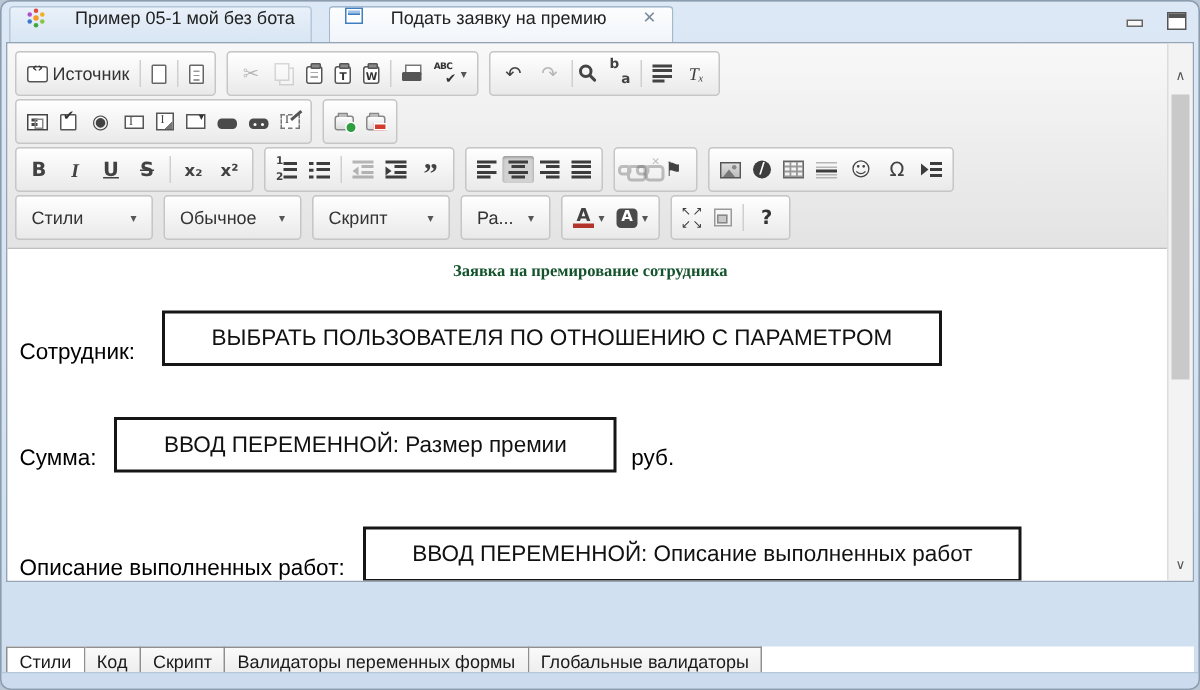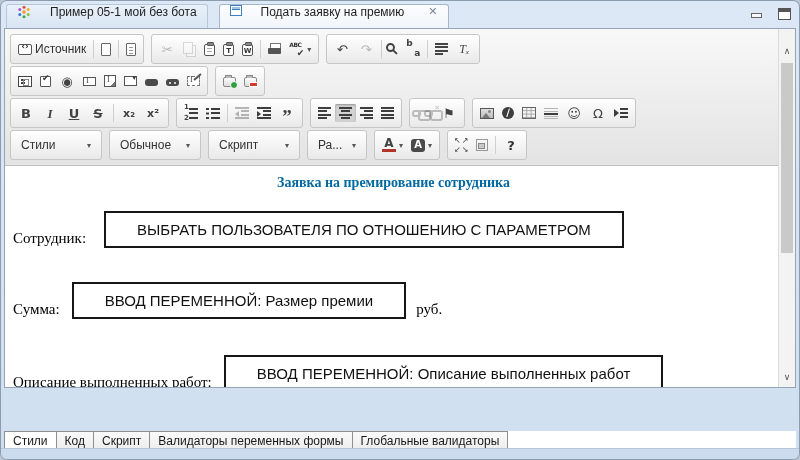--- a/index.html
+++ b/index.html
@@ -138,23 +138,23 @@
   .fadd::after{content:"";position:absolute;right:-3px;bottom:-3px;width:6px;height:6px;border-radius:50%;background:#2e9e3e;border:1px solid #fff}
   .fdel::after{content:"";position:absolute;right:-2px;bottom:-1px;width:7px;height:3px;background:#d23b2e;border:1px solid #fff}
   .max2{width:13px;height:13px}
   .max2::before{content:"↖↗";position:absolute;top:-2px;left:-1px;font-size:8px;letter-spacing:1px;color:#3d3d3d}
   .max2::after{content:"↙↘";position:absolute;bottom:-2px;left:-1px;font-size:8px;letter-spacing:1px;color:#3d3d3d}
   .blocks2{width:12px;height:12px;border:1px solid #999}
   .blocks2::after{content:"";position:absolute;left:1px;bottom:1px;width:5px;height:4px;background:#c9c9c9;border:1px solid #888}
 
   
   .content{position:relative;background:#fff;height:256px;padding:0 4px 0 8px;overflow:hidden}
-  .doc-title{text-align:center;font-family:"Liberation Serif",serif;font-size:14px;font-weight:bold;color:#0369a1;margin-top:9px}
+  .doc-title{text-align:center;font-family:"Liberation Serif",serif;font-size:11px;font-weight:bold;color:#14532d;margin-top:9px}
   .crow{display:flex;align-items:flex-end}
-  .crow .lbl{font-family:Liberation Serif, serif;font-size:15px;color:#000;white-space:nowrap;padding-bottom:1px}
+  .crow .lbl{font-family:Liberation Sans, sans-serif;font-size:15px;color:#000;white-space:nowrap;padding-bottom:1px}
   .phbox{border:2px solid #161616;padding:8px 31px;font-size:15px;color:#111;background:#fff;white-space:nowrap}
   .r1{margin-top:20px}.r1 .phbox{margin-left:18px}
   .r2{margin-top:34px}.r2 .phbox{margin-left:12px}.r2 .suffix{margin-left:10px}
   .r3{margin-top:36px}.r3 .phbox{margin-left:12px}
 
   
   .vscroll{position:absolute;top:0;right:0;bottom:0;width:17px;background:#f3f3f3;border-left:1px solid #dcdcdc}
   .sarrow{position:absolute;left:0;right:0;height:16px;display:flex;align-items:center;justify-content:center;
     font-size:9px;color:#555;font-family:"DejaVu Sans",sans-serif}
   .sarrow.up{top:14px}.sarrow.down{bottom:2px}

